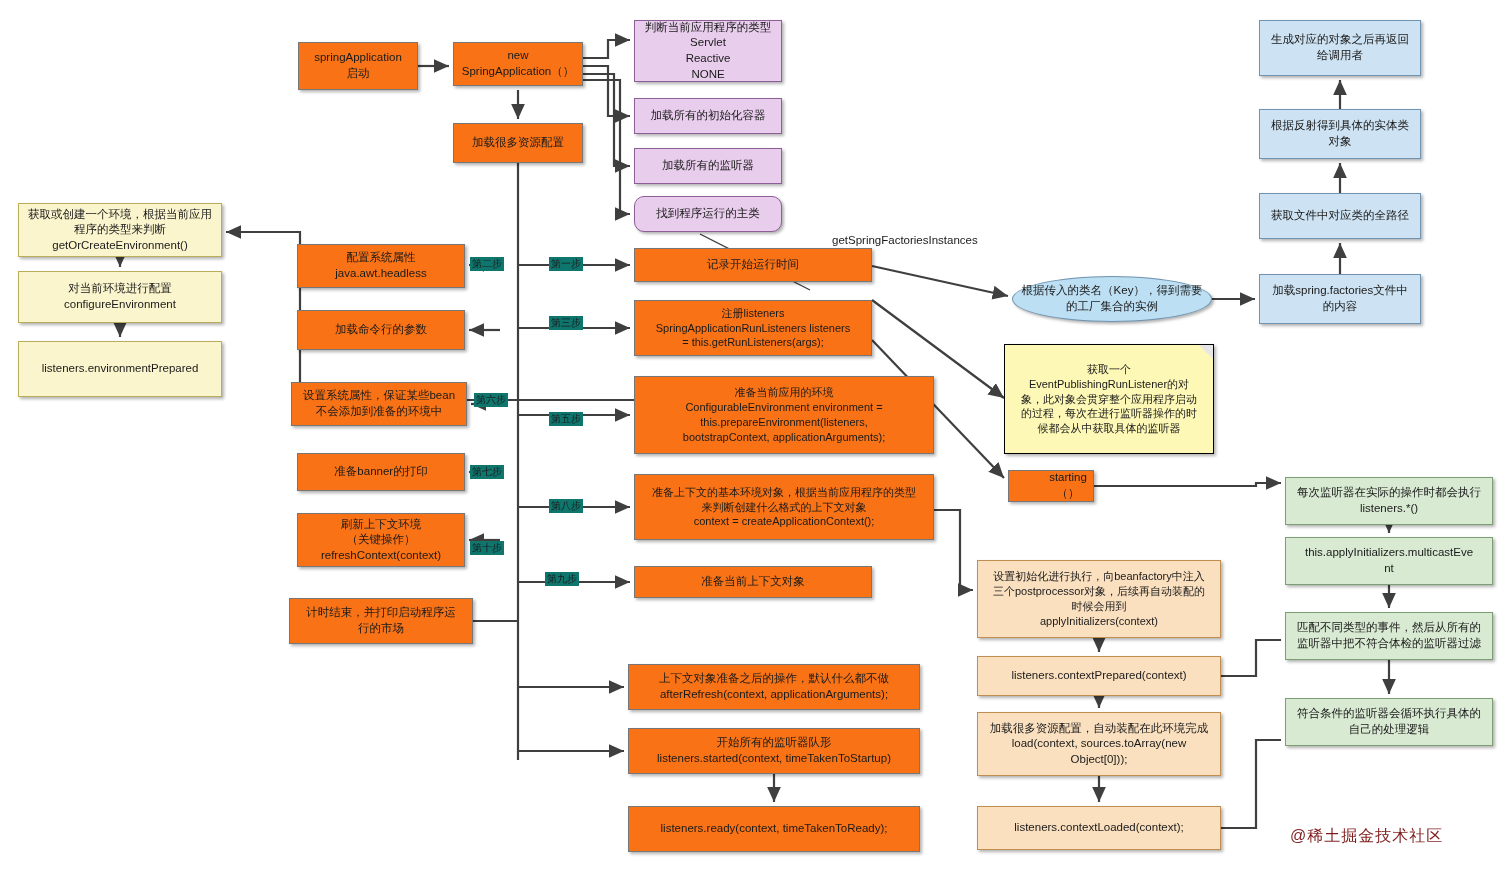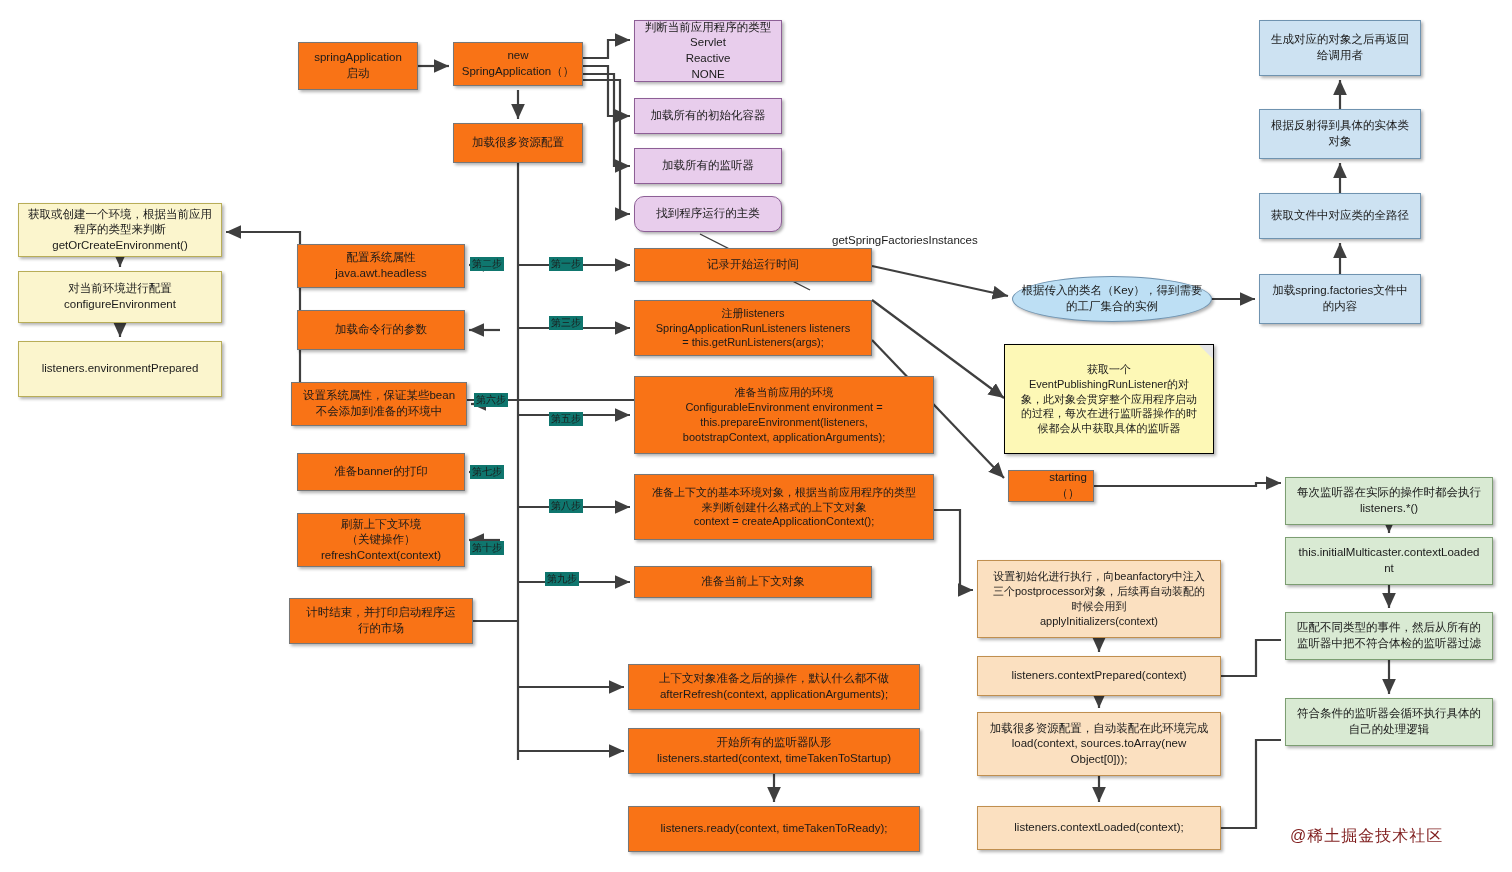--- a/index.html
+++ b/index.html
@@ -232,21 +232,21 @@
       <div class="node white" style="left: 1008px; top: 470px; width: 86px; height: 32px; font-size: 11.5px; padding-left: 40px;">starting（）</div>
       <div class="node blue" style="left: 1259px; top: 20px; width: 162px; height: 56px; font-size: 11.5px;">生成对应的对象之后再返回
 给调用者</div>
       <div class="node blue" style="left: 1259px; top: 109px; width: 162px; height: 50px; font-size: 11.5px;">根据反射得到具体的实体类
 对象</div>
       <div class="node blue" style="left: 1259px; top: 193px; width: 162px; height: 46px; font-size: 11.5px;">获取文件中对应类的全路径</div>
       <div class="node blue" style="left: 1259px; top: 274px; width: 162px; height: 50px; font-size: 11.5px;">加载spring.factories文件中
 的内容</div>
       <div class="node green" style="left: 1285px; top: 459px; width: 208px; height: 48px; margin-top: 18px;">每次监听器在实际的操作时都会执行
 listeners.*()</div>
-      <div class="node green" style="left: 1285px; top: 537px; width: 208px; height: 48px;">this.initialMulticaster.contextLoaded
+      <div class="node green" style="left: 1285px; top: 537px; width: 208px; height: 48px;">this.applyInitializers.multicastEve
 nt</div>
       <div class="node green" style="left: 1285px; top: 612px; width: 208px; height: 48px;">匹配不同类型的事件，然后从所有的
 监听器中把不符合体检的监听器过滤</div>
       <div class="node green" style="left: 1285px; top: 698px; width: 208px; height: 48px;">符合条件的监听器会循环执行具体的
 自己的处理逻辑</div>
       <div class="node orange" style="left: 977px; top: 560px; width: 244px; height: 78px; font-size: 11px;">设置初始化进行执行，向beanfactory中注入
 三个postprocessor对象，后续再自动装配的
 时候会用到
 applyInitializers(context)</div>
       <div class="node orange" style="left: 977px; top: 656px; width: 244px; height: 40px;">listeners.contextPrepared(context)</div>

